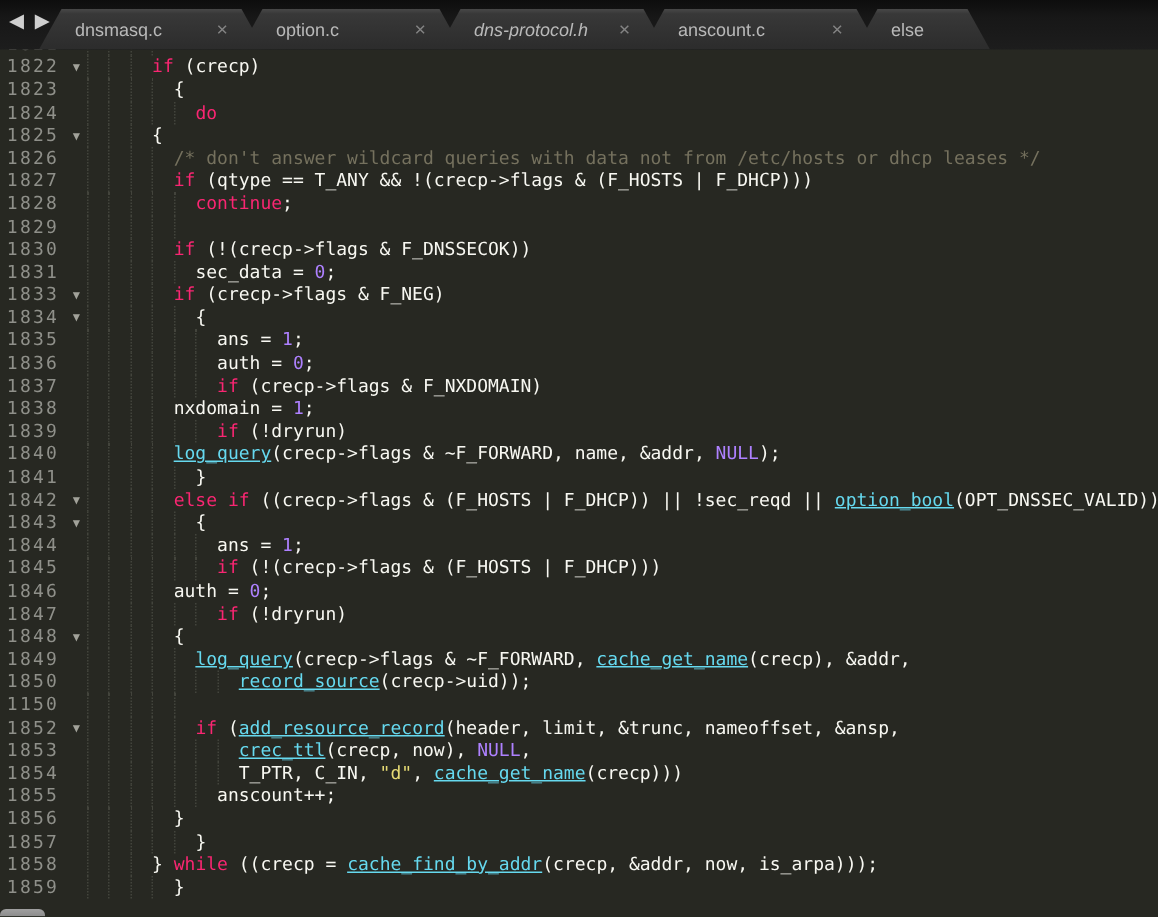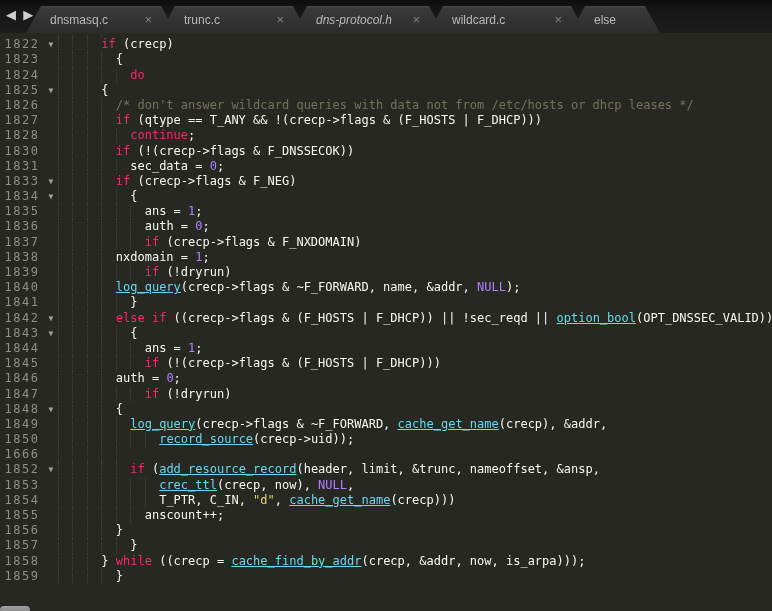--- a/index.html
+++ b/index.html
@@ -54,68 +54,69 @@
     <div class="nav-arrows">
       <span>◀</span>
       <span>▶</span>
     </div>
     <div class="tabs" id="tabs">
         <div class="tab" style="width: 150px; z-index: 10;">
           <span class="tab-label">dnsmasq.c</span>
           <span class="tab-close">×</span>
         </div>
         <div class="tab" style="width: 148px; z-index: 9;">
-          <span class="tab-label">trunc.c</span>
+          <span class="tab-label">option.c</span>
           <span class="tab-close">×</span>
         </div>
         <div class="tab" style="width: 152px; z-index: 8; font-style: italic;">
           <span class="tab-label">dns-protocol.h</span>
           <span class="tab-close">×</span>
         </div>
         <div class="tab" style="width: 158px; z-index: 7;">
-          <span class="tab-label">wildcard.c</span>
+          <span class="tab-label">anscount.c</span>
           <span class="tab-close">×</span>
         </div>
         <div class="tab" style="width: 90px; z-index: 5;">
           <span class="tab-label">else</span>
         </div>
       </div>
   </div>
 
   <div class="editor">
     <div class="codewrap" id="code-lines">
         <div class="line"><span class="gutter"><span class="num">1821</span><span class="fold"></span></span><span class="codetext"><span class="guide" style="left: 0ch;"></span><span class="guide" style="left: 2ch;"></span><span class="guide" style="left: 4ch;"></span><span class="guide" style="left: 6ch;"></span></span></div>
         <div class="line"><span class="gutter"><span class="num">1822</span><span class="fold">▼</span></span><span class="codetext"><span class="guide" style="left: 0ch;"></span><span class="guide" style="left: 2ch;"></span><span class="guide" style="left: 4ch;"></span>      <span class="tok k">if</span><span class="tok t"> (crecp)</span></span></div>
         <div class="line"><span class="gutter"><span class="num">1823</span><span class="fold"></span></span><span class="codetext"><span class="guide" style="left: 0ch;"></span><span class="guide" style="left: 2ch;"></span><span class="guide" style="left: 4ch;"></span><span class="guide" style="left: 6ch;"></span>        <span class="tok t">{</span></span></div>
         <div class="line"><span class="gutter"><span class="num">1824</span><span class="fold"></span></span><span class="codetext"><span class="guide" style="left: 0ch;"></span><span class="guide" style="left: 2ch;"></span><span class="guide" style="left: 4ch;"></span><span class="guide" style="left: 6ch;"></span><span class="guide" style="left: 8ch;"></span>          <span class="tok k">do</span></span></div>
         <div class="line"><span class="gutter"><span class="num">1825</span><span class="fold">▼</span></span><span class="codetext"><span class="guide" style="left: 0ch;"></span><span class="guide" style="left: 2ch;"></span><span class="guide" style="left: 4ch;"></span>      <span class="tok t">{</span></span></div>
         <div class="line"><span class="gutter"><span class="num">1826</span><span class="fold"></span></span><span class="codetext"><span class="guide" style="left: 0ch;"></span><span class="guide" style="left: 2ch;"></span><span class="guide" style="left: 4ch;"></span><span class="guide" style="left: 6ch;"></span>        <span class="tok c">/* don't answer wildcard queries with data not from /etc/hosts or dhcp leases */</span></span></div>
         <div class="line"><span class="gutter"><span class="num">1827</span><span class="fold"></span></span><span class="codetext"><span class="guide" style="left: 0ch;"></span><span class="guide" style="left: 2ch;"></span><span class="guide" style="left: 4ch;"></span><span class="guide" style="left: 6ch;"></span>        <span class="tok k">if</span><span class="tok t"> (qtype == T_ANY &amp;&amp; !(crecp-&gt;flags &amp; (F_HOSTS | F_DHCP)))</span></span></div>
         <div class="line"><span class="gutter"><span class="num">1828</span><span class="fold"></span></span><span class="codetext"><span class="guide" style="left: 0ch;"></span><span class="guide" style="left: 2ch;"></span><span class="guide" style="left: 4ch;"></span><span class="guide" style="left: 6ch;"></span><span class="guide" style="left: 8ch;"></span>          <span class="tok k">continue</span><span class="tok t">;</span></span></div>
+        <div class="line"><span class="gutter"><span class="num">1829</span><span class="fold"></span></span><span class="codetext"><span class="guide" style="left: 0ch;"></span><span class="guide" style="left: 2ch;"></span><span class="guide" style="left: 4ch;"></span><span class="guide" style="left: 6ch;"></span><span class="guide" style="left: 8ch;"></span></span></div>
         <div class="line"><span class="gutter"><span class="num">1830</span><span class="fold"></span></span><span class="codetext"><span class="guide" style="left: 0ch;"></span><span class="guide" style="left: 2ch;"></span><span class="guide" style="left: 4ch;"></span><span class="guide" style="left: 6ch;"></span>        <span class="tok k">if</span><span class="tok t"> (!(crecp-&gt;flags &amp; F_DNSSECOK))</span></span></div>
         <div class="line"><span class="gutter"><span class="num">1831</span><span class="fold"></span></span><span class="codetext"><span class="guide" style="left: 0ch;"></span><span class="guide" style="left: 2ch;"></span><span class="guide" style="left: 4ch;"></span><span class="guide" style="left: 6ch;"></span><span class="guide" style="left: 8ch;"></span>          <span class="tok t">sec_data = </span><span class="tok v">0</span><span class="tok t">;</span></span></div>
         <div class="line"><span class="gutter"><span class="num">1833</span><span class="fold">▼</span></span><span class="codetext"><span class="guide" style="left: 0ch;"></span><span class="guide" style="left: 2ch;"></span><span class="guide" style="left: 4ch;"></span><span class="guide" style="left: 6ch;"></span>        <span class="tok k">if</span><span class="tok t"> (crecp-&gt;flags &amp; F_NEG)</span></span></div>
         <div class="line"><span class="gutter"><span class="num">1834</span><span class="fold">▼</span></span><span class="codetext"><span class="guide" style="left: 0ch;"></span><span class="guide" style="left: 2ch;"></span><span class="guide" style="left: 4ch;"></span><span class="guide" style="left: 6ch;"></span><span class="guide" style="left: 8ch;"></span>          <span class="tok t">{</span></span></div>
         <div class="line"><span class="gutter"><span class="num">1835</span><span class="fold"></span></span><span class="codetext"><span class="guide" style="left: 0ch;"></span><span class="guide" style="left: 2ch;"></span><span class="guide" style="left: 4ch;"></span><span class="guide" style="left: 6ch;"></span><span class="guide" style="left: 8ch;"></span><span class="guide" style="left: 10ch;"></span>            <span class="tok t">ans = </span><span class="tok v">1</span><span class="tok t">;</span></span></div>
         <div class="line"><span class="gutter"><span class="num">1836</span><span class="fold"></span></span><span class="codetext"><span class="guide" style="left: 0ch;"></span><span class="guide" style="left: 2ch;"></span><span class="guide" style="left: 4ch;"></span><span class="guide" style="left: 6ch;"></span><span class="guide" style="left: 8ch;"></span><span class="guide" style="left: 10ch;"></span>            <span class="tok t">auth = </span><span class="tok v">0</span><span class="tok t">;</span></span></div>
         <div class="line"><span class="gutter"><span class="num">1837</span><span class="fold"></span></span><span class="codetext"><span class="guide" style="left: 0ch;"></span><span class="guide" style="left: 2ch;"></span><span class="guide" style="left: 4ch;"></span><span class="guide" style="left: 6ch;"></span><span class="guide" style="left: 8ch;"></span><span class="guide" style="left: 10ch;"></span>            <span class="tok k">if</span><span class="tok t"> (crecp-&gt;flags &amp; F_NXDOMAIN)</span></span></div>
         <div class="line"><span class="gutter"><span class="num">1838</span><span class="fold"></span></span><span class="codetext"><span class="guide" style="left: 0ch;"></span><span class="guide" style="left: 2ch;"></span><span class="guide" style="left: 4ch;"></span><span class="guide" style="left: 6ch;"></span>        <span class="tok t">nxdomain = </span><span class="tok v">1</span><span class="tok t">;</span></span></div>
         <div class="line"><span class="gutter"><span class="num">1839</span><span class="fold"></span></span><span class="codetext"><span class="guide" style="left: 0ch;"></span><span class="guide" style="left: 2ch;"></span><span class="guide" style="left: 4ch;"></span><span class="guide" style="left: 6ch;"></span><span class="guide" style="left: 8ch;"></span><span class="guide" style="left: 10ch;"></span>            <span class="tok k">if</span><span class="tok t"> (!dryrun)</span></span></div>
         <div class="line"><span class="gutter"><span class="num">1840</span><span class="fold"></span></span><span class="codetext"><span class="guide" style="left: 0ch;"></span><span class="guide" style="left: 2ch;"></span><span class="guide" style="left: 4ch;"></span><span class="guide" style="left: 6ch;"></span>        <span class="tok f">log_query</span><span class="tok t">(crecp-&gt;flags &amp; ~F_FORWARD, name, &amp;addr, </span><span class="tok v">NULL</span><span class="tok t">);</span></span></div>
         <div class="line"><span class="gutter"><span class="num">1841</span><span class="fold"></span></span><span class="codetext"><span class="guide" style="left: 0ch;"></span><span class="guide" style="left: 2ch;"></span><span class="guide" style="left: 4ch;"></span><span class="guide" style="left: 6ch;"></span><span class="guide" style="left: 8ch;"></span>          <span class="tok t">}</span></span></div>
         <div class="line"><span class="gutter"><span class="num">1842</span><span class="fold">▼</span></span><span class="codetext"><span class="guide" style="left: 0ch;"></span><span class="guide" style="left: 2ch;"></span><span class="guide" style="left: 4ch;"></span><span class="guide" style="left: 6ch;"></span>        <span class="tok k">else</span><span class="tok t"> </span><span class="tok k">if</span><span class="tok t"> ((crecp-&gt;flags &amp; (F_HOSTS | F_DHCP)) || !sec_reqd || </span><span class="tok f">option_bool</span><span class="tok t">(OPT_DNSSEC_VALID))</span></span></div>
         <div class="line"><span class="gutter"><span class="num">1843</span><span class="fold">▼</span></span><span class="codetext"><span class="guide" style="left: 0ch;"></span><span class="guide" style="left: 2ch;"></span><span class="guide" style="left: 4ch;"></span><span class="guide" style="left: 6ch;"></span><span class="guide" style="left: 8ch;"></span>          <span class="tok t">{</span></span></div>
         <div class="line"><span class="gutter"><span class="num">1844</span><span class="fold"></span></span><span class="codetext"><span class="guide" style="left: 0ch;"></span><span class="guide" style="left: 2ch;"></span><span class="guide" style="left: 4ch;"></span><span class="guide" style="left: 6ch;"></span><span class="guide" style="left: 8ch;"></span><span class="guide" style="left: 10ch;"></span>            <span class="tok t">ans = </span><span class="tok v">1</span><span class="tok t">;</span></span></div>
         <div class="line"><span class="gutter"><span class="num">1845</span><span class="fold"></span></span><span class="codetext"><span class="guide" style="left: 0ch;"></span><span class="guide" style="left: 2ch;"></span><span class="guide" style="left: 4ch;"></span><span class="guide" style="left: 6ch;"></span><span class="guide" style="left: 8ch;"></span><span class="guide" style="left: 10ch;"></span>            <span class="tok k">if</span><span class="tok t"> (!(crecp-&gt;flags &amp; (F_HOSTS | F_DHCP)))</span></span></div>
         <div class="line"><span class="gutter"><span class="num">1846</span><span class="fold"></span></span><span class="codetext"><span class="guide" style="left: 0ch;"></span><span class="guide" style="left: 2ch;"></span><span class="guide" style="left: 4ch;"></span><span class="guide" style="left: 6ch;"></span>        <span class="tok t">auth = </span><span class="tok v">0</span><span class="tok t">;</span></span></div>
         <div class="line"><span class="gutter"><span class="num">1847</span><span class="fold"></span></span><span class="codetext"><span class="guide" style="left: 0ch;"></span><span class="guide" style="left: 2ch;"></span><span class="guide" style="left: 4ch;"></span><span class="guide" style="left: 6ch;"></span><span class="guide" style="left: 8ch;"></span><span class="guide" style="left: 10ch;"></span>            <span class="tok k">if</span><span class="tok t"> (!dryrun)</span></span></div>
         <div class="line"><span class="gutter"><span class="num">1848</span><span class="fold">▼</span></span><span class="codetext"><span class="guide" style="left: 0ch;"></span><span class="guide" style="left: 2ch;"></span><span class="guide" style="left: 4ch;"></span><span class="guide" style="left: 6ch;"></span>        <span class="tok t">{</span></span></div>
         <div class="line"><span class="gutter"><span class="num">1849</span><span class="fold"></span></span><span class="codetext"><span class="guide" style="left: 0ch;"></span><span class="guide" style="left: 2ch;"></span><span class="guide" style="left: 4ch;"></span><span class="guide" style="left: 6ch;"></span><span class="guide" style="left: 8ch;"></span>          <span class="tok f">log_query</span><span class="tok t">(crecp-&gt;flags &amp; ~F_FORWARD, </span><span class="tok f">cache_get_name</span><span class="tok t">(crecp), &amp;addr,</span></span></div>
         <div class="line"><span class="gutter"><span class="num">1850</span><span class="fold"></span></span><span class="codetext"><span class="guide" style="left: 0ch;"></span><span class="guide" style="left: 2ch;"></span><span class="guide" style="left: 4ch;"></span><span class="guide" style="left: 6ch;"></span><span class="guide" style="left: 8ch;"></span><span class="guide" style="left: 10ch;"></span><span class="guide" style="left: 12ch;"></span>              <span class="tok f">record_source</span><span class="tok t">(crecp-&gt;uid));</span></span></div>
-        <div class="line"><span class="gutter"><span class="num">1666</span><span class="fold"></span></span><span class="codetext"><span class="guide" style="left: 0ch;"></span><span class="guide" style="left: 2ch;"></span><span class="guide" style="left: 4ch;"></span><span class="guide" style="left: 6ch;"></span><span class="guide" style="left: 8ch;"></span></span></div>
+        <div class="line"><span class="gutter"><span class="num">1150</span><span class="fold"></span></span><span class="codetext"><span class="guide" style="left: 0ch;"></span><span class="guide" style="left: 2ch;"></span><span class="guide" style="left: 4ch;"></span><span class="guide" style="left: 6ch;"></span><span class="guide" style="left: 8ch;"></span></span></div>
         <div class="line"><span class="gutter"><span class="num">1852</span><span class="fold">▼</span></span><span class="codetext"><span class="guide" style="left: 0ch;"></span><span class="guide" style="left: 2ch;"></span><span class="guide" style="left: 4ch;"></span><span class="guide" style="left: 6ch;"></span><span class="guide" style="left: 8ch;"></span>          <span class="tok k">if</span><span class="tok t"> (</span><span class="tok f">add_resource_record</span><span class="tok t">(header, limit, &amp;trunc, nameoffset, &amp;ansp,</span></span></div>
         <div class="line"><span class="gutter"><span class="num">1853</span><span class="fold"></span></span><span class="codetext"><span class="guide" style="left: 0ch;"></span><span class="guide" style="left: 2ch;"></span><span class="guide" style="left: 4ch;"></span><span class="guide" style="left: 6ch;"></span><span class="guide" style="left: 8ch;"></span><span class="guide" style="left: 10ch;"></span><span class="guide" style="left: 12ch;"></span>              <span class="tok f">crec_ttl</span><span class="tok t">(crecp, now), </span><span class="tok v">NULL</span><span class="tok t">,</span></span></div>
         <div class="line"><span class="gutter"><span class="num">1854</span><span class="fold"></span></span><span class="codetext"><span class="guide" style="left: 0ch;"></span><span class="guide" style="left: 2ch;"></span><span class="guide" style="left: 4ch;"></span><span class="guide" style="left: 6ch;"></span><span class="guide" style="left: 8ch;"></span><span class="guide" style="left: 10ch;"></span><span class="guide" style="left: 12ch;"></span>              <span class="tok t">T_PTR, C_IN, </span><span class="tok s">"d"</span><span class="tok t">, </span><span class="tok f">cache_get_name</span><span class="tok t">(crecp)))</span></span></div>
         <div class="line"><span class="gutter"><span class="num">1855</span><span class="fold"></span></span><span class="codetext"><span class="guide" style="left: 0ch;"></span><span class="guide" style="left: 2ch;"></span><span class="guide" style="left: 4ch;"></span><span class="guide" style="left: 6ch;"></span><span class="guide" style="left: 8ch;"></span><span class="guide" style="left: 10ch;"></span>            <span class="tok t">anscount++;</span></span></div>
         <div class="line"><span class="gutter"><span class="num">1856</span><span class="fold"></span></span><span class="codetext"><span class="guide" style="left: 0ch;"></span><span class="guide" style="left: 2ch;"></span><span class="guide" style="left: 4ch;"></span><span class="guide" style="left: 6ch;"></span>        <span class="tok t">}</span></span></div>
         <div class="line"><span class="gutter"><span class="num">1857</span><span class="fold"></span></span><span class="codetext"><span class="guide" style="left: 0ch;"></span><span class="guide" style="left: 2ch;"></span><span class="guide" style="left: 4ch;"></span><span class="guide" style="left: 6ch;"></span><span class="guide" style="left: 8ch;"></span>          <span class="tok t">}</span></span></div>
         <div class="line"><span class="gutter"><span class="num">1858</span><span class="fold"></span></span><span class="codetext"><span class="guide" style="left: 0ch;"></span><span class="guide" style="left: 2ch;"></span><span class="guide" style="left: 4ch;"></span>      <span class="tok t">} </span><span class="tok k">while</span><span class="tok t"> ((crecp = </span><span class="tok f">cache_find_by_addr</span><span class="tok t">(crecp, &amp;addr, now, is_arpa)));</span></span></div>
         <div class="line"><span class="gutter"><span class="num">1859</span><span class="fold"></span></span><span class="codetext"><span class="guide" style="left: 0ch;"></span><span class="guide" style="left: 2ch;"></span><span class="guide" style="left: 4ch;"></span><span class="guide" style="left: 6ch;"></span>        <span class="tok t">}</span></span></div>
       </div>
     <div class="hscroll-thumb"></div>

